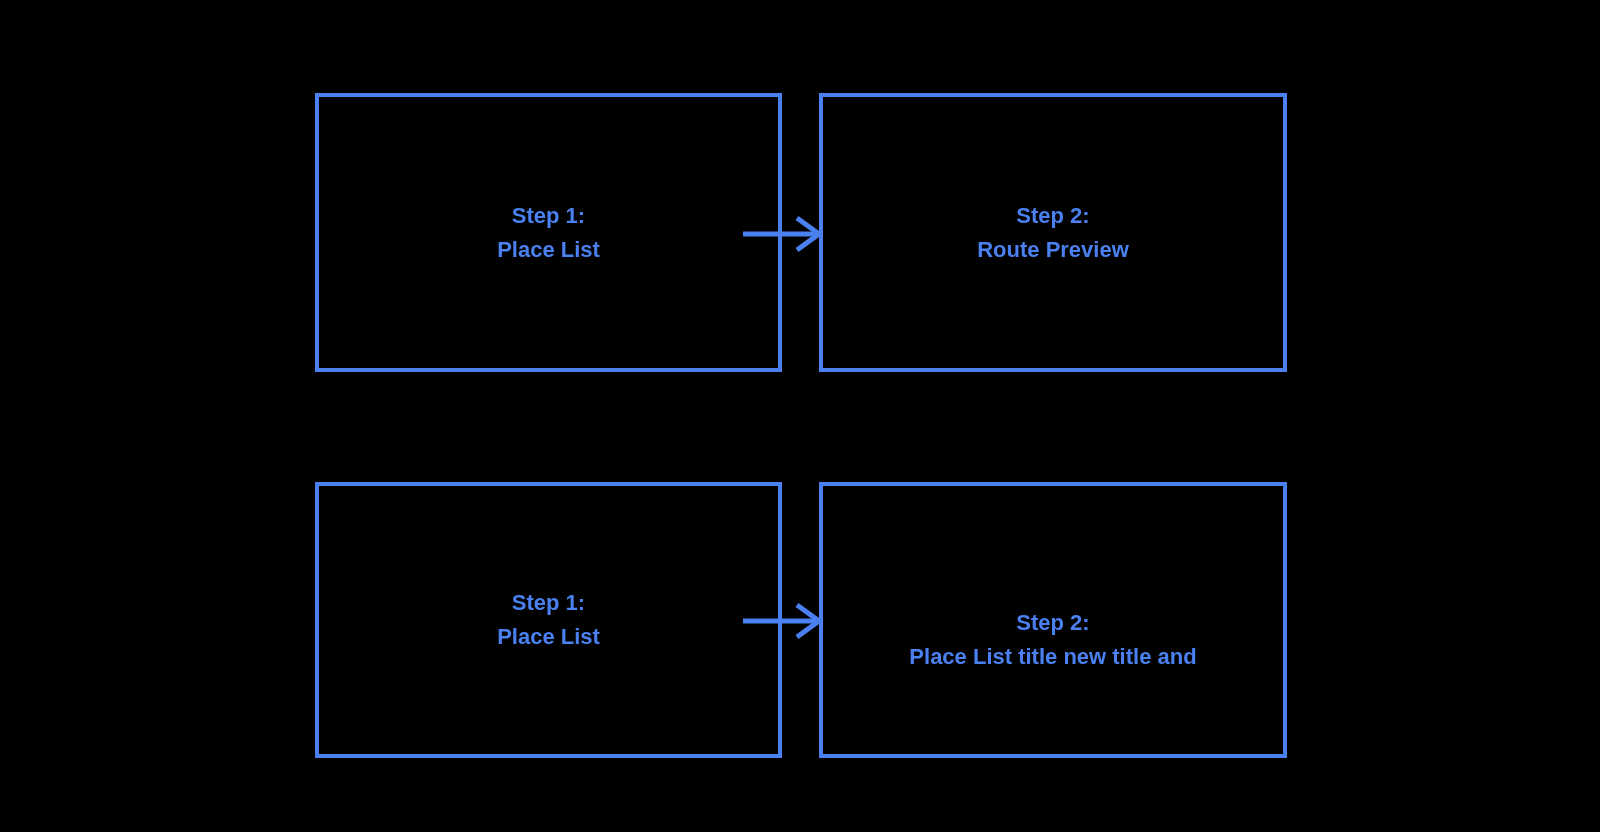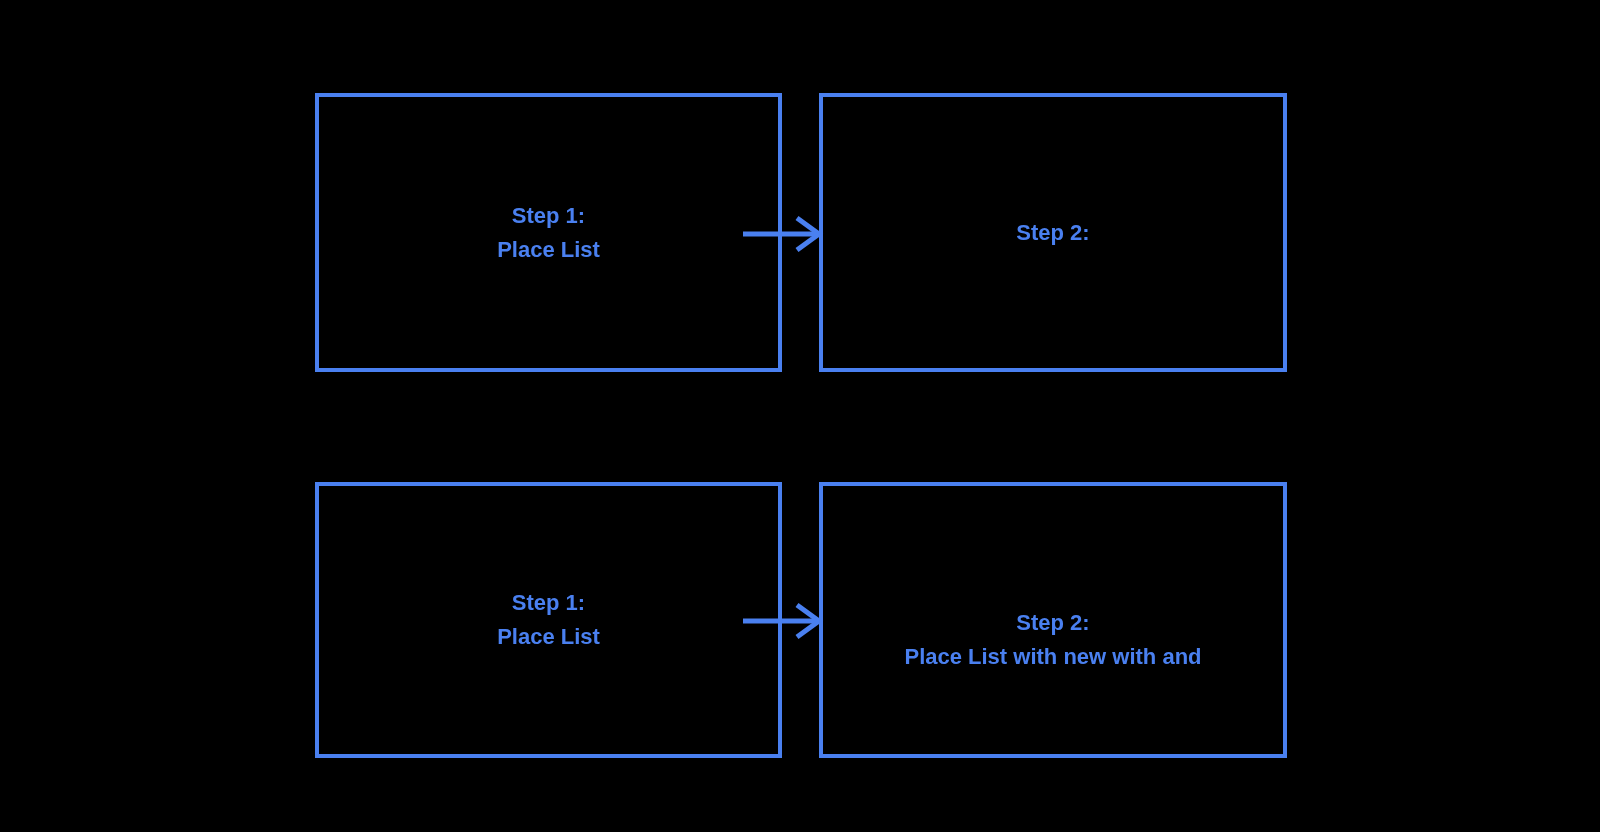--- a/index.html
+++ b/index.html
@@ -64,35 +64,36 @@
   </div>
 
   <svg class="arrow" id="arrow-r1" viewBox="0 0 82 44" xmlns="http://www.w3.org/2000/svg">
     <line x1="2" y1="22" x2="74" y2="22"></line>
     <polyline points="56,6 78,22 56,38"></polyline>
   </svg>
 
   <div class="box" id="box-r1-to">
     <div class="label">
       <div>Step 2:</div>
+      <div>Route Preview</div>
     </div>
   </div>
 
   <div class="box" id="box-r2-from">
     <div class="label">
       <div>Step 1:</div>
       <div>Place List</div>
     </div>
   </div>
 
   <svg class="arrow" id="arrow-r2" viewBox="0 0 82 44" xmlns="http://www.w3.org/2000/svg">
     <line x1="2" y1="22" x2="74" y2="22"></line>
     <polyline points="56,6 78,22 56,38"></polyline>
   </svg>
 
   <div class="box" id="box-r2-to">
     <div class="label">
       <div>Step 2:</div>
-      <div>Place List with new with and</div>
+      <div>Place List title new title and</div>
     </div>
   </div>
 
 </div>
 
 </body></html>

